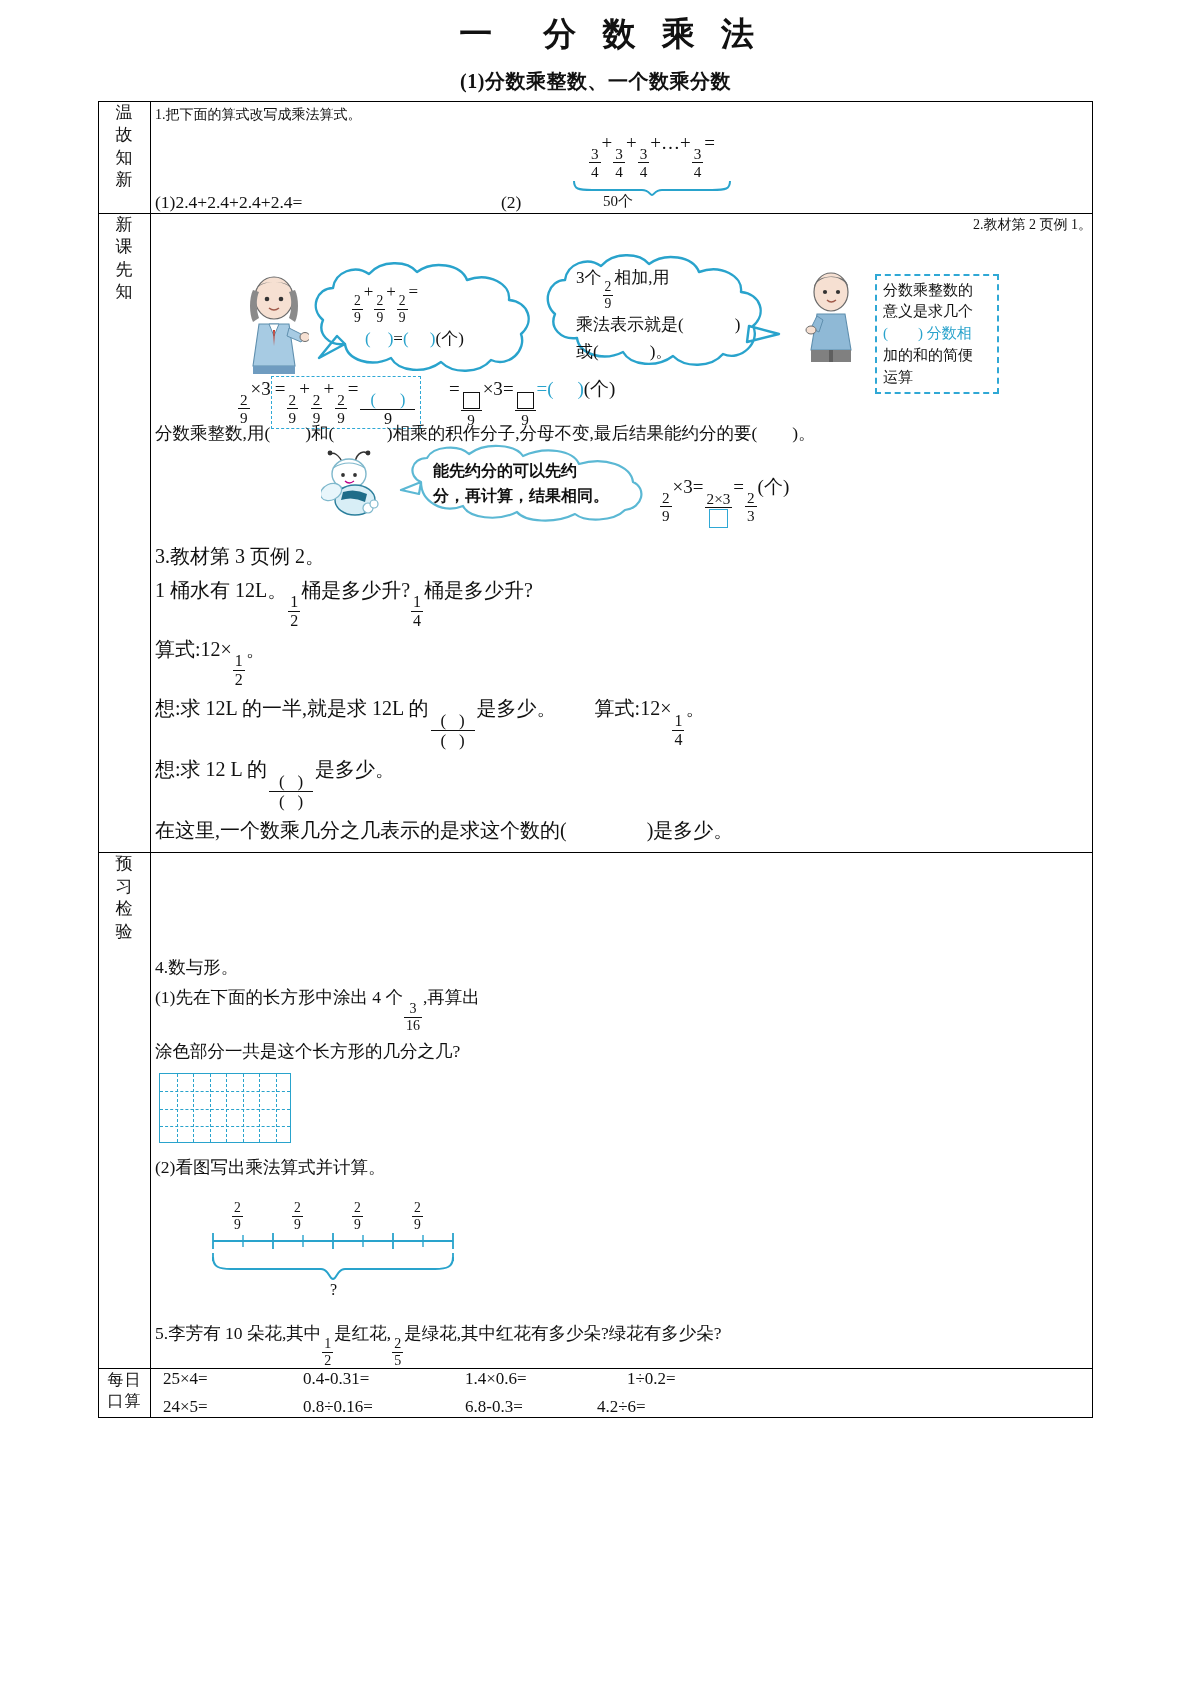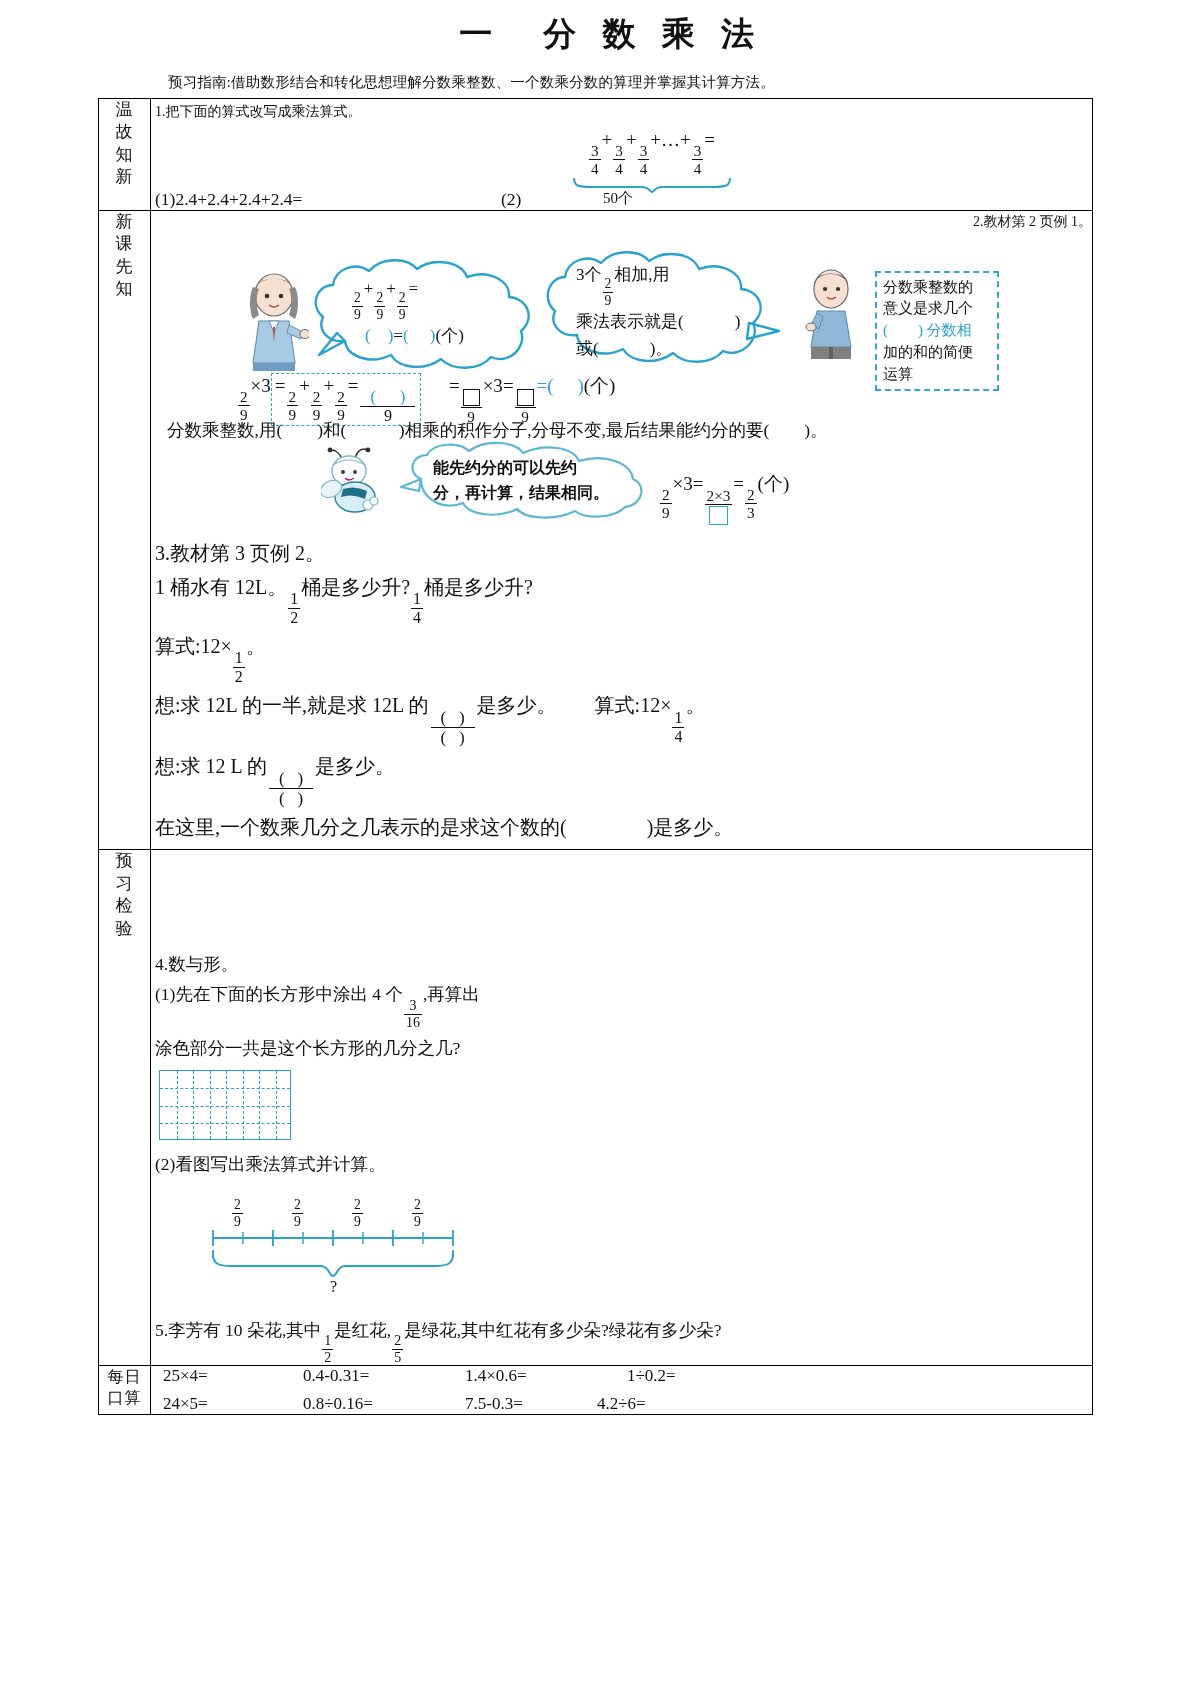--- a/index.html
+++ b/index.html
@@ -214,21 +214,21 @@
   
   td.calc { font-size: 17px; padding: 7px 8px 7px 14px; white-space: nowrap; }
   td.calc .sp { display: inline-block; margin-left: 12px; }
 </style>
 </head>
 <body>
 
 <div class="page">
 
   <div class="title-sub">一　分 数 乘 法</div>
-  <div class="guide">预习指南:借助数形结合和转化思想理解分数乘整数、一个数乘分数的算理并掌握其计算方法。</div>
+  <div class="title-sub2">(1)分数乘整数、一个数乘分数</div>
 
   <table class="sheet">
 
     <tbody>
         <tr>
       <td class="label">
         <span class="v">温</span>
         <span class="v">故</span>
         <span class="v">知</span>
         <span class="v">新</span>
@@ -382,21 +382,21 @@
             <span style="display:inline-block;width:18px;"></span>
             =<span class="boxfrac">
                   <span class="n"><span class="sqbox"></span></span>
                   <span class="d">9</span>
                 </span><span>×3</span>=<span class="boxfrac">
                   <span class="n"><span class="sqbox"></span></span>
                   <span class="d">9</span>
                 </span><span class="blue">=(&nbsp;&nbsp;&nbsp;&nbsp;&nbsp;)</span>(个)
           </div>
 
-          <div class="rule-line" style="left:16px; top:185px;">分数乘整数,用(　　)和(　　　)相乘的积作分子,分母不变,最后结果能约分的要(　　)。</div>
+          <div class="rule-line" style="left:4px; top:185px;">分数乘整数,用(　　)和(　　　)相乘的积作分子,分母不变,最后结果能约分的要(　　)。</div>
 
           <svg class="kid" style="left:170px; top:212px;" width="80" height="72" viewBox="0 0 80 72">
             <path d="M22,16 C18,6 12,4 10,6" fill="none" stroke="#333" stroke-width="1.4"></path>
             <path d="M34,14 C36,4 44,2 46,6" fill="none" stroke="#333" stroke-width="1.4"></path>
             <circle cx="9" cy="5" r="2.4" fill="#333"></circle>
             <circle cx="47" cy="5" r="2.4" fill="#333"></circle>
             <ellipse cx="28" cy="26" rx="17" ry="15" fill="#ffffff" stroke="#7fb8cc" stroke-width="1.4"></ellipse>
             <path d="M12,20 Q28,10 44,20" fill="none" stroke="#7fb8cc" stroke-width="1.2"></path>
             <circle cx="22" cy="27" r="1.9" fill="#333"></circle>
             <circle cx="34" cy="27" r="1.9" fill="#333"></circle>
@@ -560,20 +560,20 @@
     <tr>
       <td class="label" style="font-size:16px;">
         <span class="v">每日</span>
         <span class="v">口算</span>
       </td>
       <td class="calc">
         <div>
           <span class="sp" style="width:128px;">25×4=</span><span class="sp" style="width:150px;">0.4-0.31=</span><span class="sp" style="width:150px;">1.4×0.6=</span><span class="sp">1÷0.2=</span>
         </div>
         <div style="margin-top:8px;">
-          <span class="sp" style="width:128px;">24×5=</span><span class="sp" style="width:150px;">0.8÷0.16=</span><span class="sp" style="width:120px;">7.5-0.3=</span><span class="sp">4.2÷6=</span>
+          <span class="sp" style="width:128px;">24×5=</span><span class="sp" style="width:150px;">0.8÷0.16=</span><span class="sp" style="width:120px;">6.8-0.3=</span><span class="sp">4.2÷6=</span>
         </div>
       </td>
     </tr>
 
   </tbody>
     </table>
 </div>
 
 </body></html>

